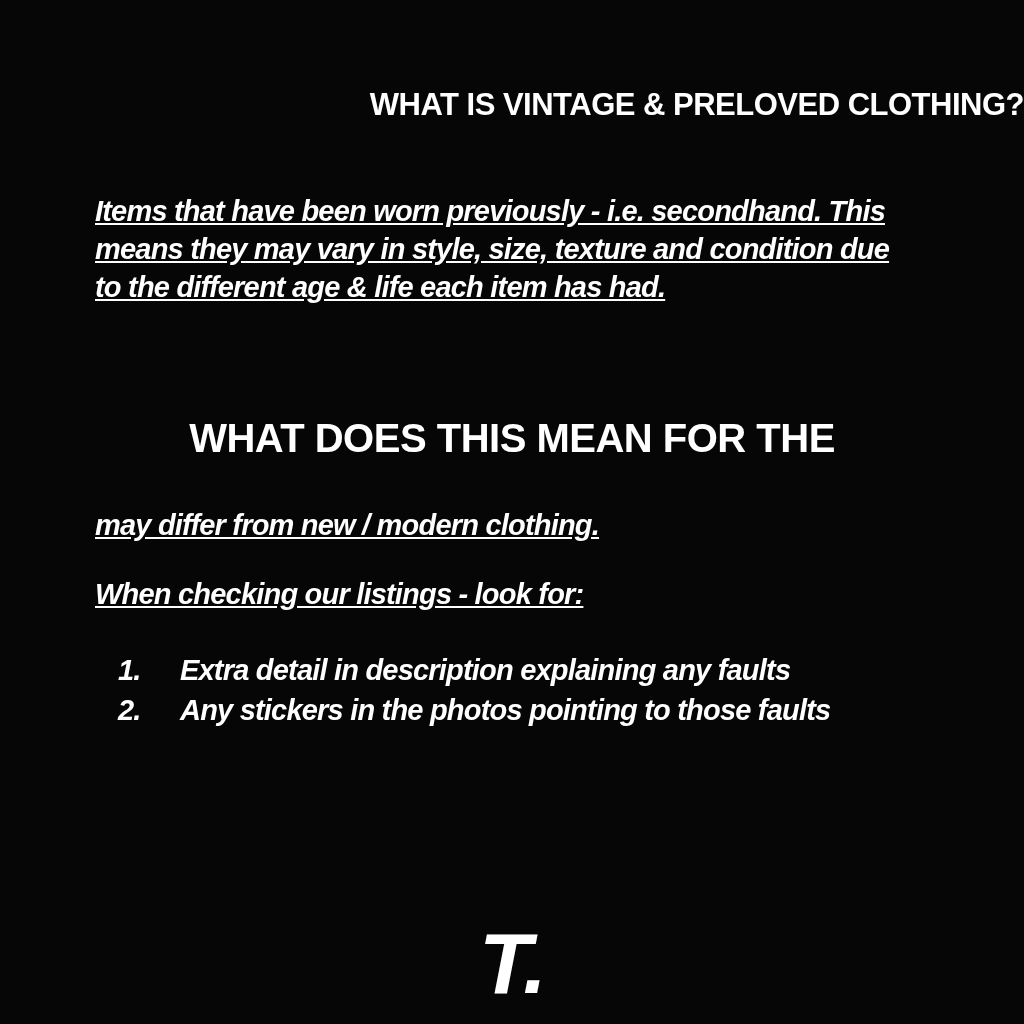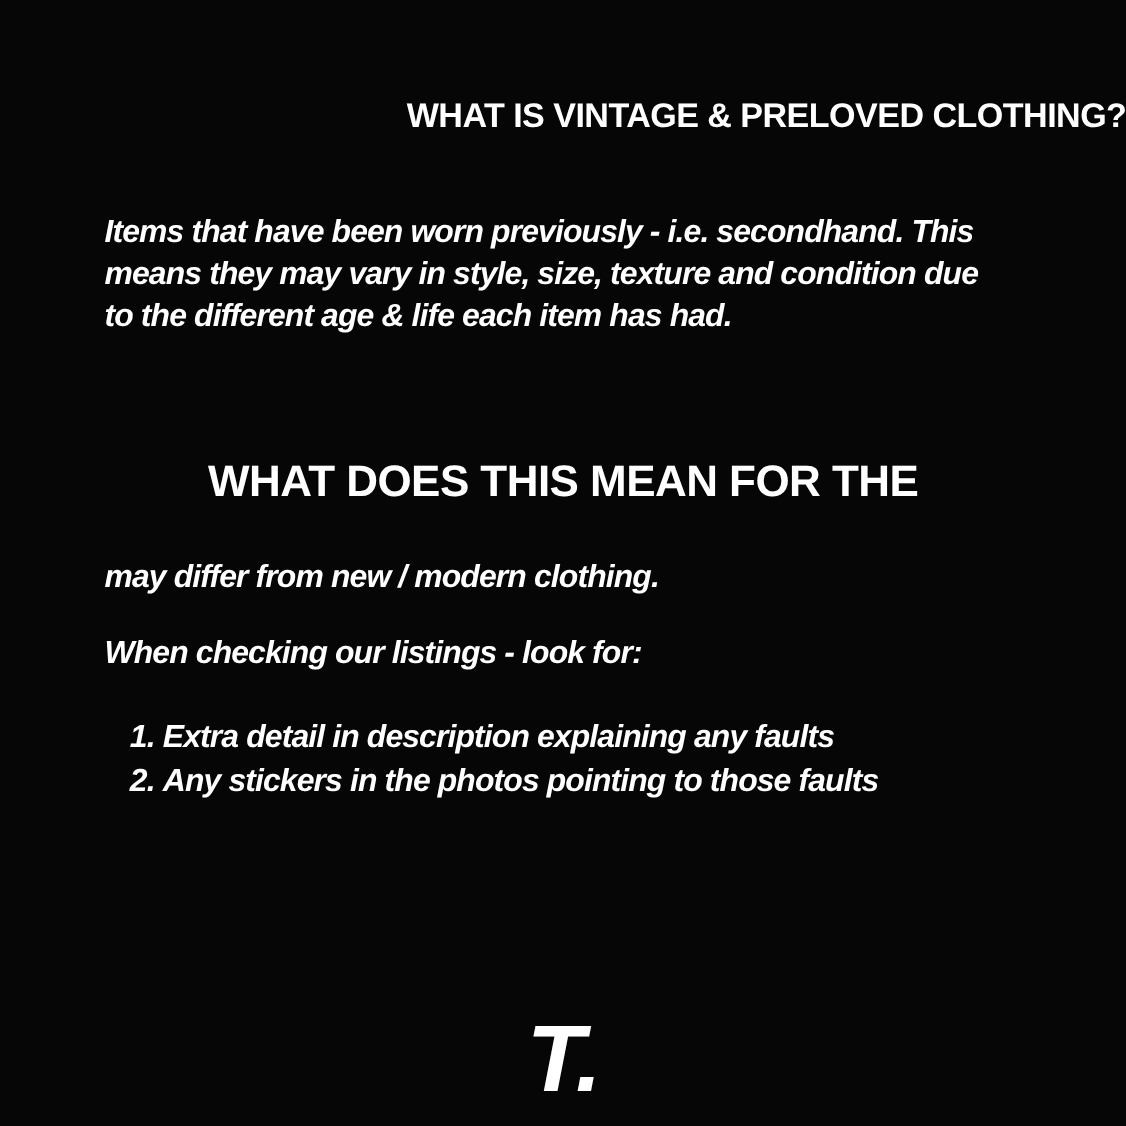--- a/index.html
+++ b/index.html
@@ -38,20 +38,21 @@
     padding-left: 95px;
     padding-right: 60px;
     font-weight: 700;
     font-style: italic;
     font-size: 29px;
     letter-spacing: -0.8px;
   }
   .para .pline {
     line-height: 38px;
     white-space: nowrap;
+    text-decoration: underline;
   }
   .intro-para   { margin-top: 65px; }
   .body-para    { margin-top: 40px; }
   .listings-line{ margin-top: 31px; }
   .checklist {
     margin-top: 37px;
     padding-left: 118px;
     font-weight: 700;
     font-style: italic;
     font-size: 29px;
@@ -61,20 +62,21 @@
     display: flex;
     line-height: 40px;
     white-space: nowrap;
   }
   .check-num {
     width: 28px;
     flex: 0 0 28px;
   }
   .check-text {
     padding-left: 2px;
+    margin-left: 32px;
   }
   .logo {
     position: absolute;
     left: 0;
     right: 0;
     bottom: 18px;
     text-align: center;
     font-size: 86px;
     line-height: 86px;
     font-weight: 700;

